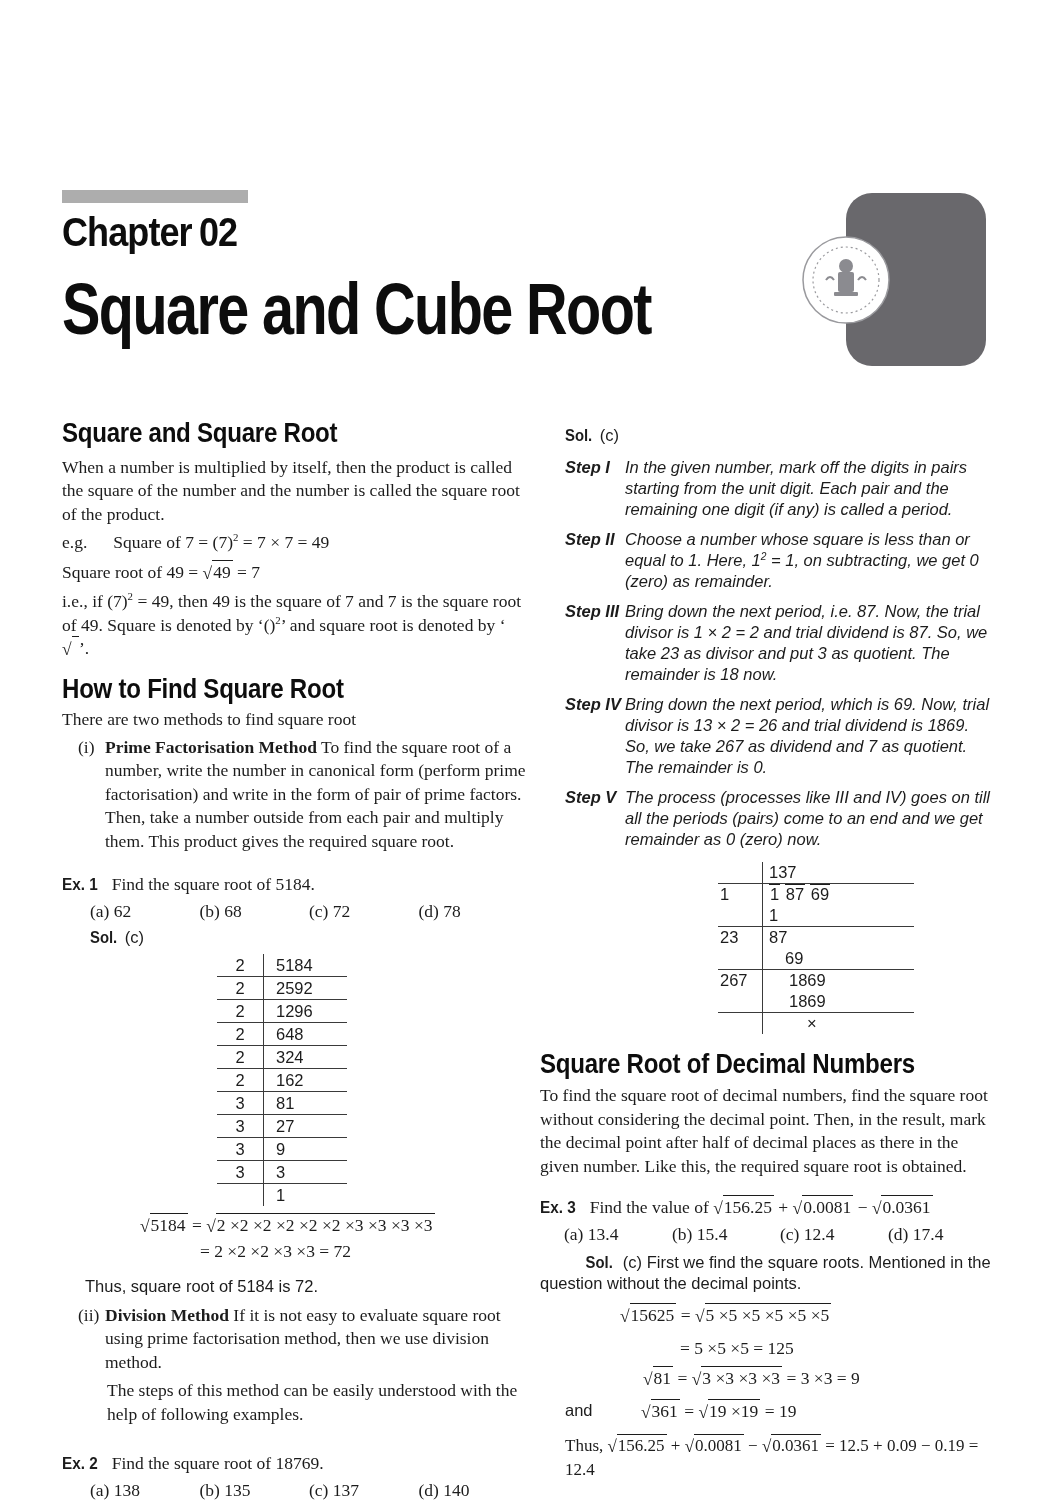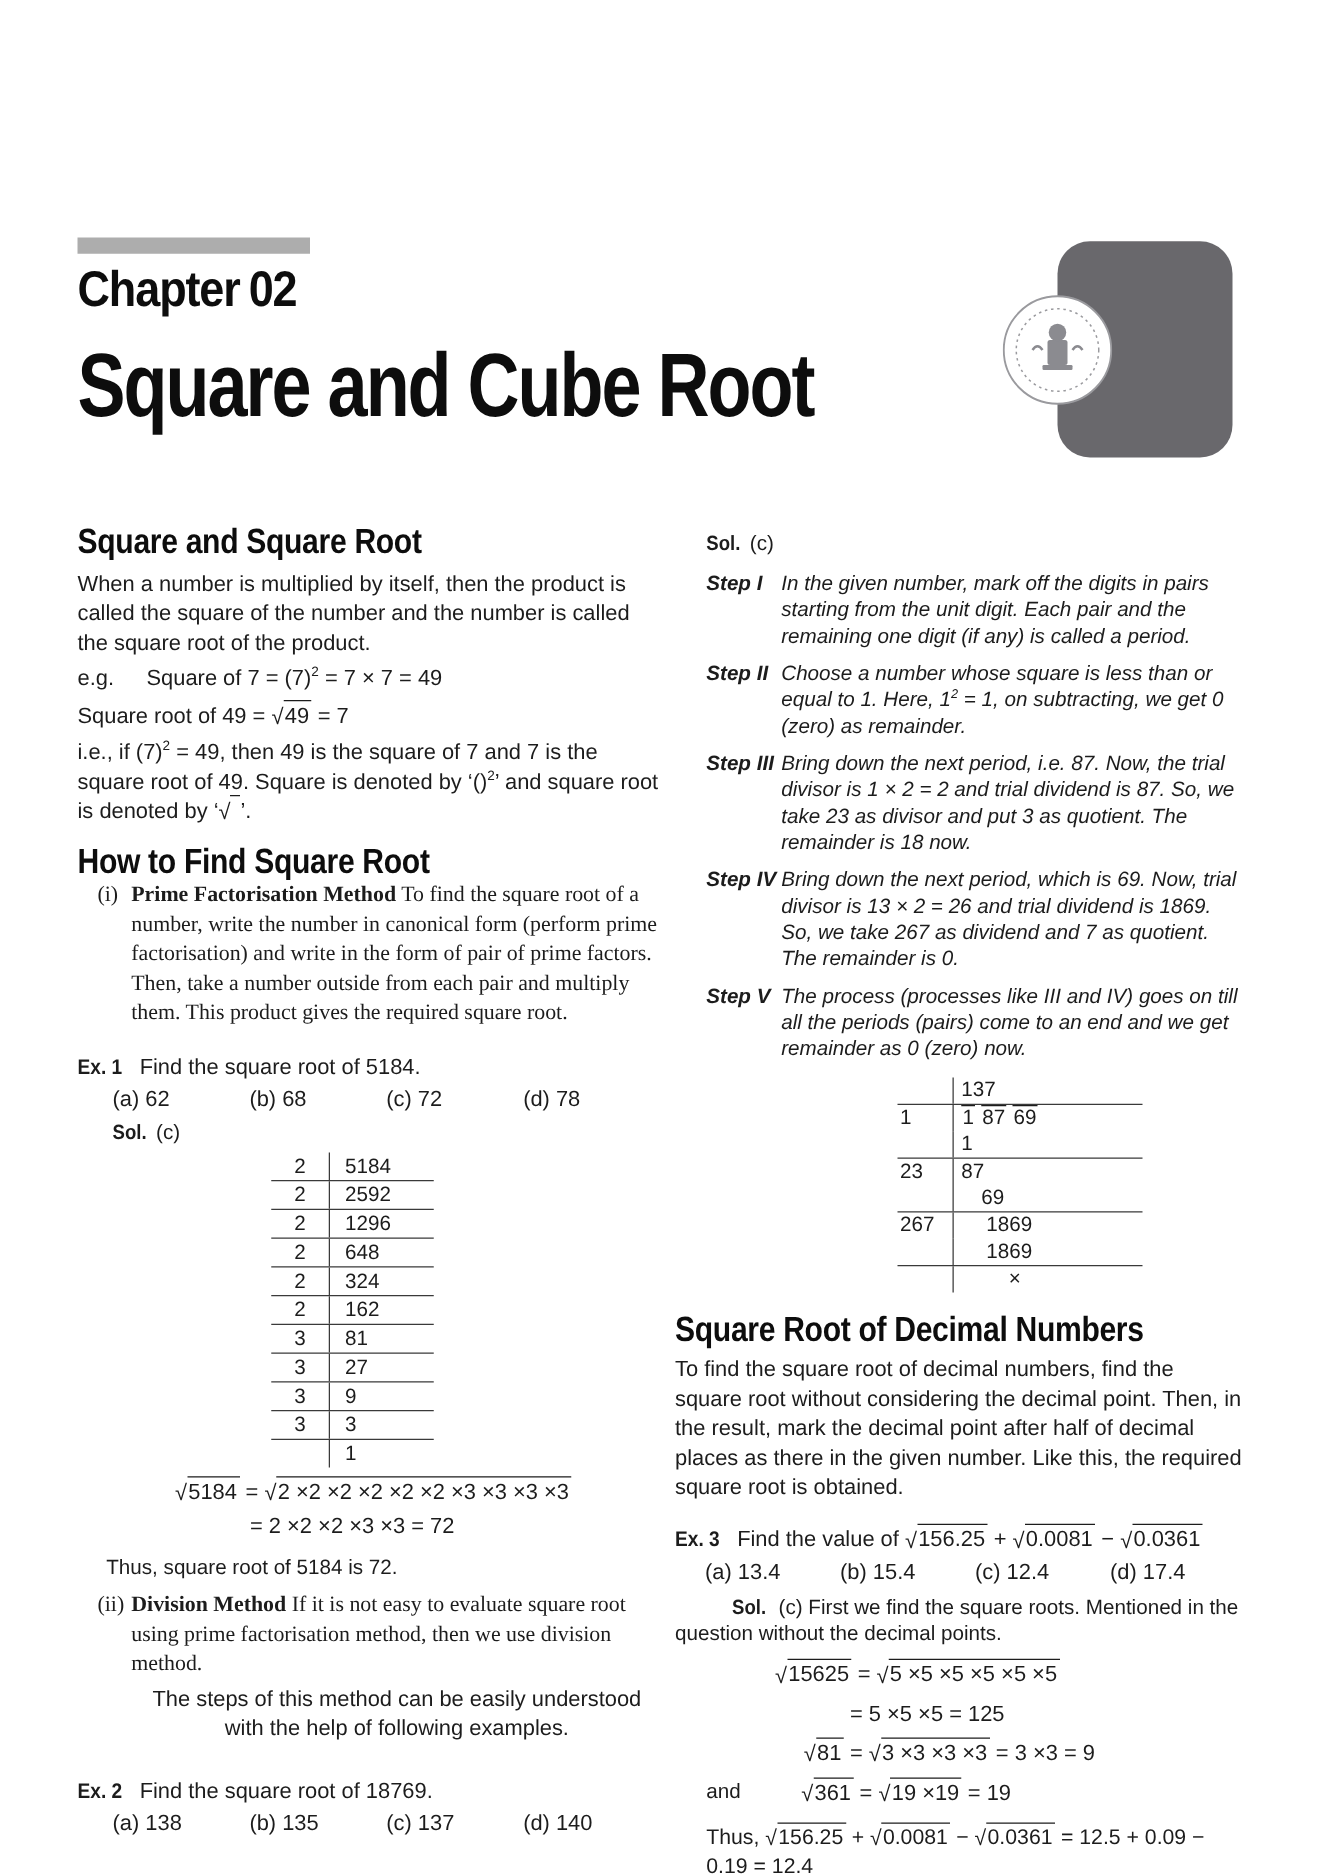--- a/index.html
+++ b/index.html
@@ -25,40 +25,40 @@
   .badge-text div{transform:scaleX(.75);}
   .seal{position:absolute;left:-44px;top:50%;transform:translateY(-50%);}
   
   .col{position:absolute;top:373px;font-size:17.5px;line-height:23.5px;margin-top:48px;}
   .col.left{left:62px;width:466px;}
   .col.right{left:540px;width:456px;}
   h2{font-family:"Liberation Sans",sans-serif;font-weight:bold;font-size:28px;color:var(--head);
      margin:0;transform:scaleX(.86);transform-origin:left;white-space:nowrap;letter-spacing:-.3px;}
   p{margin:0;}
   .sans{font-family:"Liberation Sans",sans-serif;font-size:16.5px;line-height:21px;}
-  .serif{font-family:Liberation Sans, sans-serif;}
+  .serif{font-family:Liberation Serif, serif;}
   b.inb{font-weight:bold;}
   sup{font-size:.62em;line-height:0;}
   
   .sq{white-space:nowrap;}
   .sg{display:inline-block;transform:translateY(1px);}
   .vc{border-top:1.5px solid currentColor;padding:1px 2px 0 1px;}
   .ob{border-top:1.6px solid currentColor;padding:0 1px;}
   
   .exline{margin-top:20px;}
   .exlab{font-family:"Liberation Sans",sans-serif;font-weight:bold;font-size:17px;
          transform:scaleX(.9);display:inline-block;transform-origin:left;margin-right:10px;}
   .opts{display:flex;margin-left:28px;margin-top:3px;}
   .opts span{width:114px;}
   .solline{margin:3px 0 0 28px;font-family:"Liberation Sans",sans-serif;font-size:16.5px;}
   .sollab{font-weight:bold;transform:scaleX(.9);display:inline-block;transform-origin:left;}
   .hang{display:flex;margin-top:4px;}
   .hang .num{width:27px;padding-left:16px;flex:none;}
   .hang .htxt{flex:1;}
-  .indent2{margin-left:45px;margin-top:5px;text-align:center;}
+  .indent2{margin-left:45px;margin-top:5px;}
   
   .ftable{margin:4px 0 0 155px;width:130px;font-family:"Liberation Sans",sans-serif;font-size:16.5px;}
   .fr{display:flex;line-height:22px;border-bottom:1.4px solid var(--line);}
   .fr.last{border-bottom:none;}
   .fd{width:46px;text-align:center;flex:none;}
   .fv{flex:1;border-left:1.4px solid var(--line);padding-left:12px;}
   .eqml1{margin:8px 0 0 78px;}
   .eqml2{margin:3px 0 0 138px;}
   .thusline{margin:12px 0 0 23px;}
   
@@ -112,20 +112,21 @@
   <section class="col left">
     <h2>Square and Square Root</h2>
     <p class="serif" style="margin-top:11px">When a number is multiplied by itself, then the product is called the square of the number and the number is called the square root of the product.</p>
     <div class="serif" style="margin-top:5px">
       <span style="margin-right:26px">e.g.</span><span>Square of 7 = (7)<sup>2</sup> = 7 × 7 = 49</span>
     </div>
     <div class="serif" style="margin-top:6px">Square root of  49 = <span class="sq"><span class="sg">√</span><span class="vc">49</span></span> = 7</div>
     <p class="serif" style="margin-top:6px">i.e., if (7)<sup>2</sup> = 49, then 49 is the square of 7 and 7 is the square root of 49. Square is denoted by ‘()<sup>2</sup>’ and square root is denoted by ‘<span class="sq"><span class="sg">√</span><span class="vc"> </span></span>’.</p>
 
     <h2 style="margin-top:16px">How to Find Square Root</h2>
+    <p class="serif" style="margin-top:8px">There are two methods to find square root</p>
     <div class="hang">
       <span class="num">(i)</span>
       <span class="htxt"><b class="inb">Prime Factorisation Method</b> <span>To find the square root of a number, write the number in canonical form (perform prime factorisation) and write in the form of pair of prime factors. Then, take a number outside from each pair and multiply them. This product gives the required square root.</span></span>
     </div>
 
     <div class="exline">
       <span class="exlab">Ex. 1</span><span class="serif">Find the square root of 5184.</span>
     </div>
     <div class="opts serif">
       <span>(a) 62</span>

